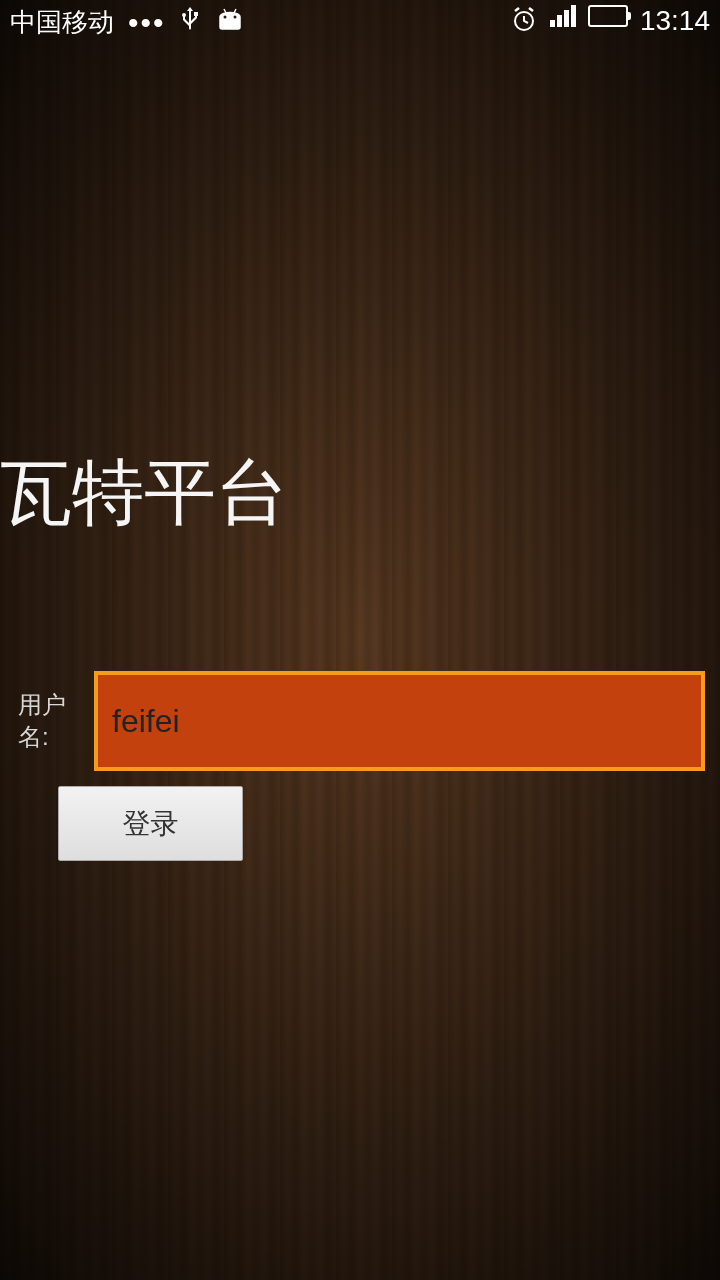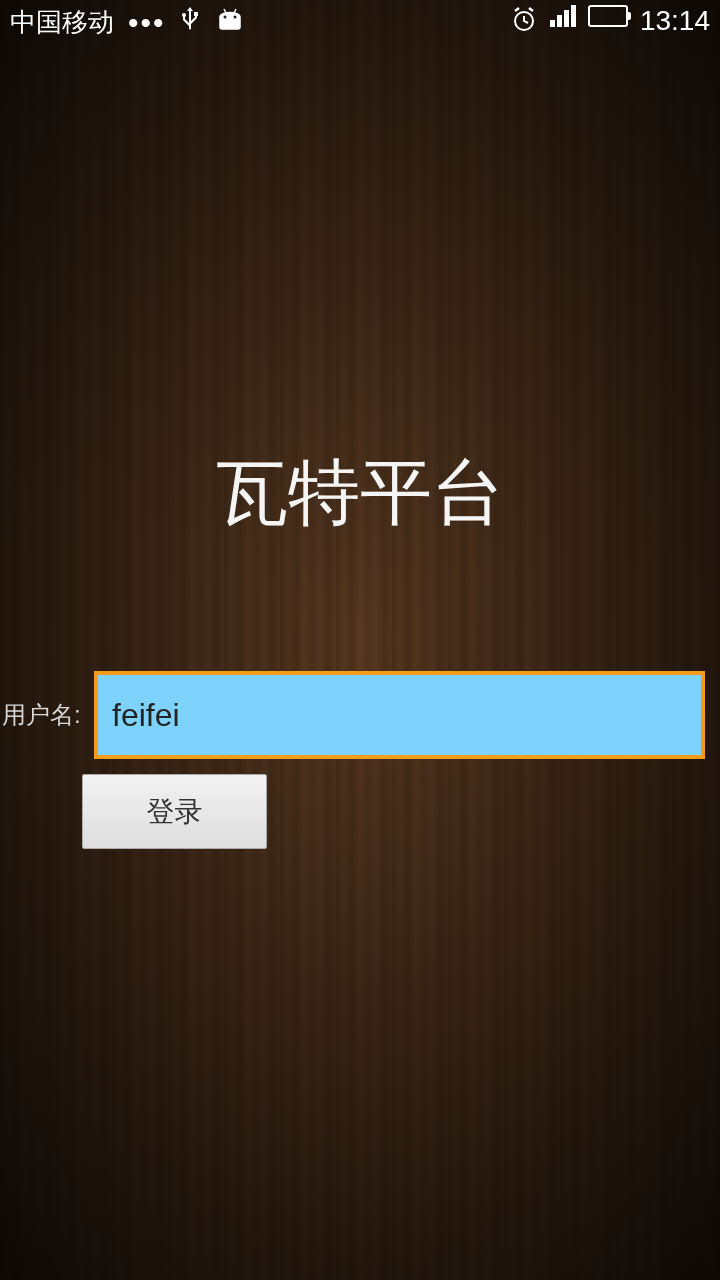--- a/index.html
+++ b/index.html
@@ -124,46 +124,45 @@
       font-weight: 300;
     }
     
     .content {
       position: relative;
       z-index: 5;
       padding-top: 400px;
     }
     
     .app-title {
-      text-align: center;
       color: #f5f5f5;
       font-size: 72px;
       font-weight: 300;
       margin-bottom: 130px;
     }
     
     .form-row {
       display: flex;
       align-items: center;
       margin-bottom: 15px;
       padding-right: 15px;
     }
     
     .form-label {
       width: 94px;
       text-align: left;
       color: #d8d8d8;
       font-size: 24px;
-      padding-left: 2px;
+      padding-left: 18px;
     }
     
     .text-input {
       flex: 1;
-      height: 88px;
-      background: #7dd3fc;
+      height: 100px;
+      background: #c2410c;
       border: none;
       font-size: 32px;
       padding: 0 18px;
       color: #222;
       outline: none;
     }
     
     .text-input.focused {
       border: 4px solid #f59c1a;
       padding: 0 14px;
@@ -178,21 +177,21 @@
       padding: 0 18px;
       color: #333;
       display: flex;
       align-items: center;
       letter-spacing: 14px;
     }
     
     .button-row {
       display: flex;
       gap: 10px;
-      padding-left: 82px;
+      padding-left: 58px;
       padding-right: 15px;
       margin-top: 15px;
     }
     
     .btn {
       width: 185px;
       height: 75px;
       background: linear-gradient(to bottom, #f2f2f2, #dedede);
       border: 1px solid #aaa;
       border-radius: 2px;

